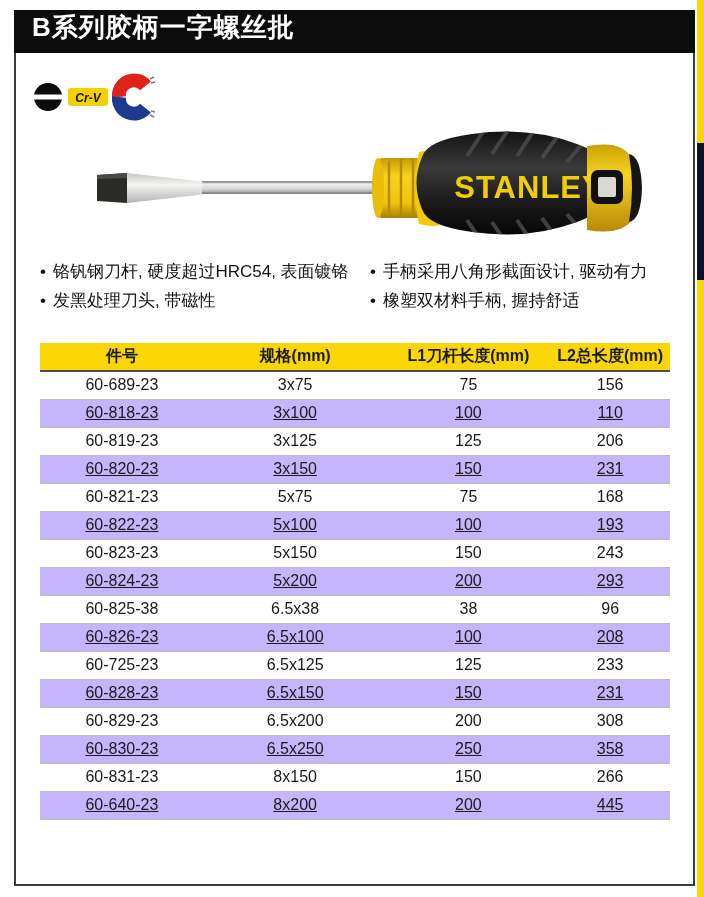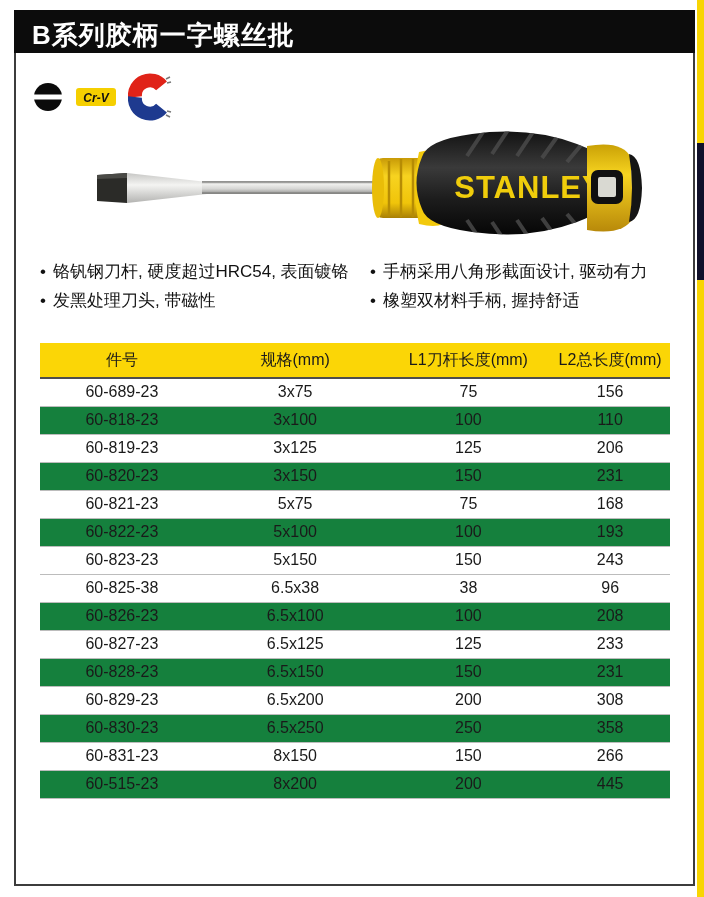--- a/index.html
+++ b/index.html
@@ -6,40 +6,40 @@
   html,body { width:704px; height:897px; background:#ffffff; font-family:"Liberation Sans", sans-serif; }
   .page { position:relative; width:704px; height:897px; background:#fff; overflow:hidden; }
 
   .edge-strip { position:absolute; right:0; top:0; width:7px; height:897px; background:#f8d503; }
   .edge-strip .dark-seg { position:absolute; left:0; top:143px; width:7px; height:137px; background:#10102a; }
 
   .content-box { position:absolute; left:14px; top:10px; width:681px; height:876px;
                  border:2px solid #3c3c3c; background:#fff; }
 
   .title-bar { position:absolute; left:-2px; top:-2px; width:681px; height:43px; background:#0c0c0c;
-               display:flex; align-items:flex-end; }
+               display:flex; align-items:flex-start; }
   .title-bar h1 { color:#fff; font-size:26px; font-weight:bold; letter-spacing:1px; padding-left:18px; }
 
-  .badge-row { position:absolute; left:16px; top:62px; height:50px; display:flex; align-items:center; gap:12px; }
+  .badge-row { position:absolute; left:16px; top:62px; height:50px; display:flex; align-items:center; gap:4px; }
 
   .product { position:absolute; left:41px; top:102px; width:600px; height:150px; }
 
   .features { position:absolute; left:24px; top:250px; width:650px; font-size:17px; color:#111; }
   .feat-grid { display:grid; grid-template-columns: 330px 320px; row-gap:9px; }
   .feat { display:flex; align-items:flex-start; line-height:20px; }
   .feat .dot { font-size:17px; margin-right:7px; }
 
   table.specs { position:absolute; left:24px; top:331px; width:630px; border-collapse:collapse;
                 font-size:16px; color:#1a1a1a; table-layout:fixed; }
   table.specs col.c1 { width:26%; } table.specs col.c2 { width:29%; }
   table.specs col.c3 { width:26%; } table.specs col.c4 { width:19%; }
-  table.specs th { background:#fbd606; font-weight:normal; height:35px; text-align:center;
+  table.specs th { background:#fbd606; font-weight:bold; height:28px; text-align:center;
                    border-bottom:2px solid #4d4d4d; }
   table.specs td { height:28px; text-align:center; border-bottom:1px solid #bcbcbc; background:#fff; }
-  table.specs tr.alt td { background:#15803d; }
+  table.specs tr.alt td { background:#c4b5fd;text-decoration:underline; }
 </style>
 </head>
 <body>
 
 <div class="page">
 
   <div class="edge-strip">
     <div class="dark-seg"></div>
   </div>
 
@@ -229,34 +229,40 @@
             <td>5x100</td>
             <td>100</td>
             <td>193</td>
           </tr>
           <tr>
             <td>60-823-23</td>
             <td>5x150</td>
             <td>150</td>
             <td>243</td>
           </tr>
+          <tr class="alt">
+            <td>60-824-23</td>
+            <td>5x200</td>
+            <td>200</td>
+            <td>293</td>
+          </tr>
           <tr>
             <td>60-825-38</td>
             <td>6.5x38</td>
             <td>38</td>
             <td>96</td>
           </tr>
           <tr class="alt">
             <td>60-826-23</td>
             <td>6.5x100</td>
             <td>100</td>
             <td>208</td>
           </tr>
           <tr>
-            <td>60-827-23</td>
+            <td>60-725-23</td>
             <td>6.5x125</td>
             <td>125</td>
             <td>233</td>
           </tr>
           <tr class="alt">
             <td>60-828-23</td>
             <td>6.5x150</td>
             <td>150</td>
             <td>231</td>
           </tr>
@@ -272,21 +278,21 @@
             <td>250</td>
             <td>358</td>
           </tr>
           <tr>
             <td>60-831-23</td>
             <td>8x150</td>
             <td>150</td>
             <td>266</td>
           </tr>
           <tr class="alt">
-            <td>60-515-23</td>
+            <td>60-640-23</td>
             <td>8x200</td>
             <td>200</td>
             <td>445</td>
           </tr>
         </tbody>
     </table>
 
   </div>
 </div>
 

